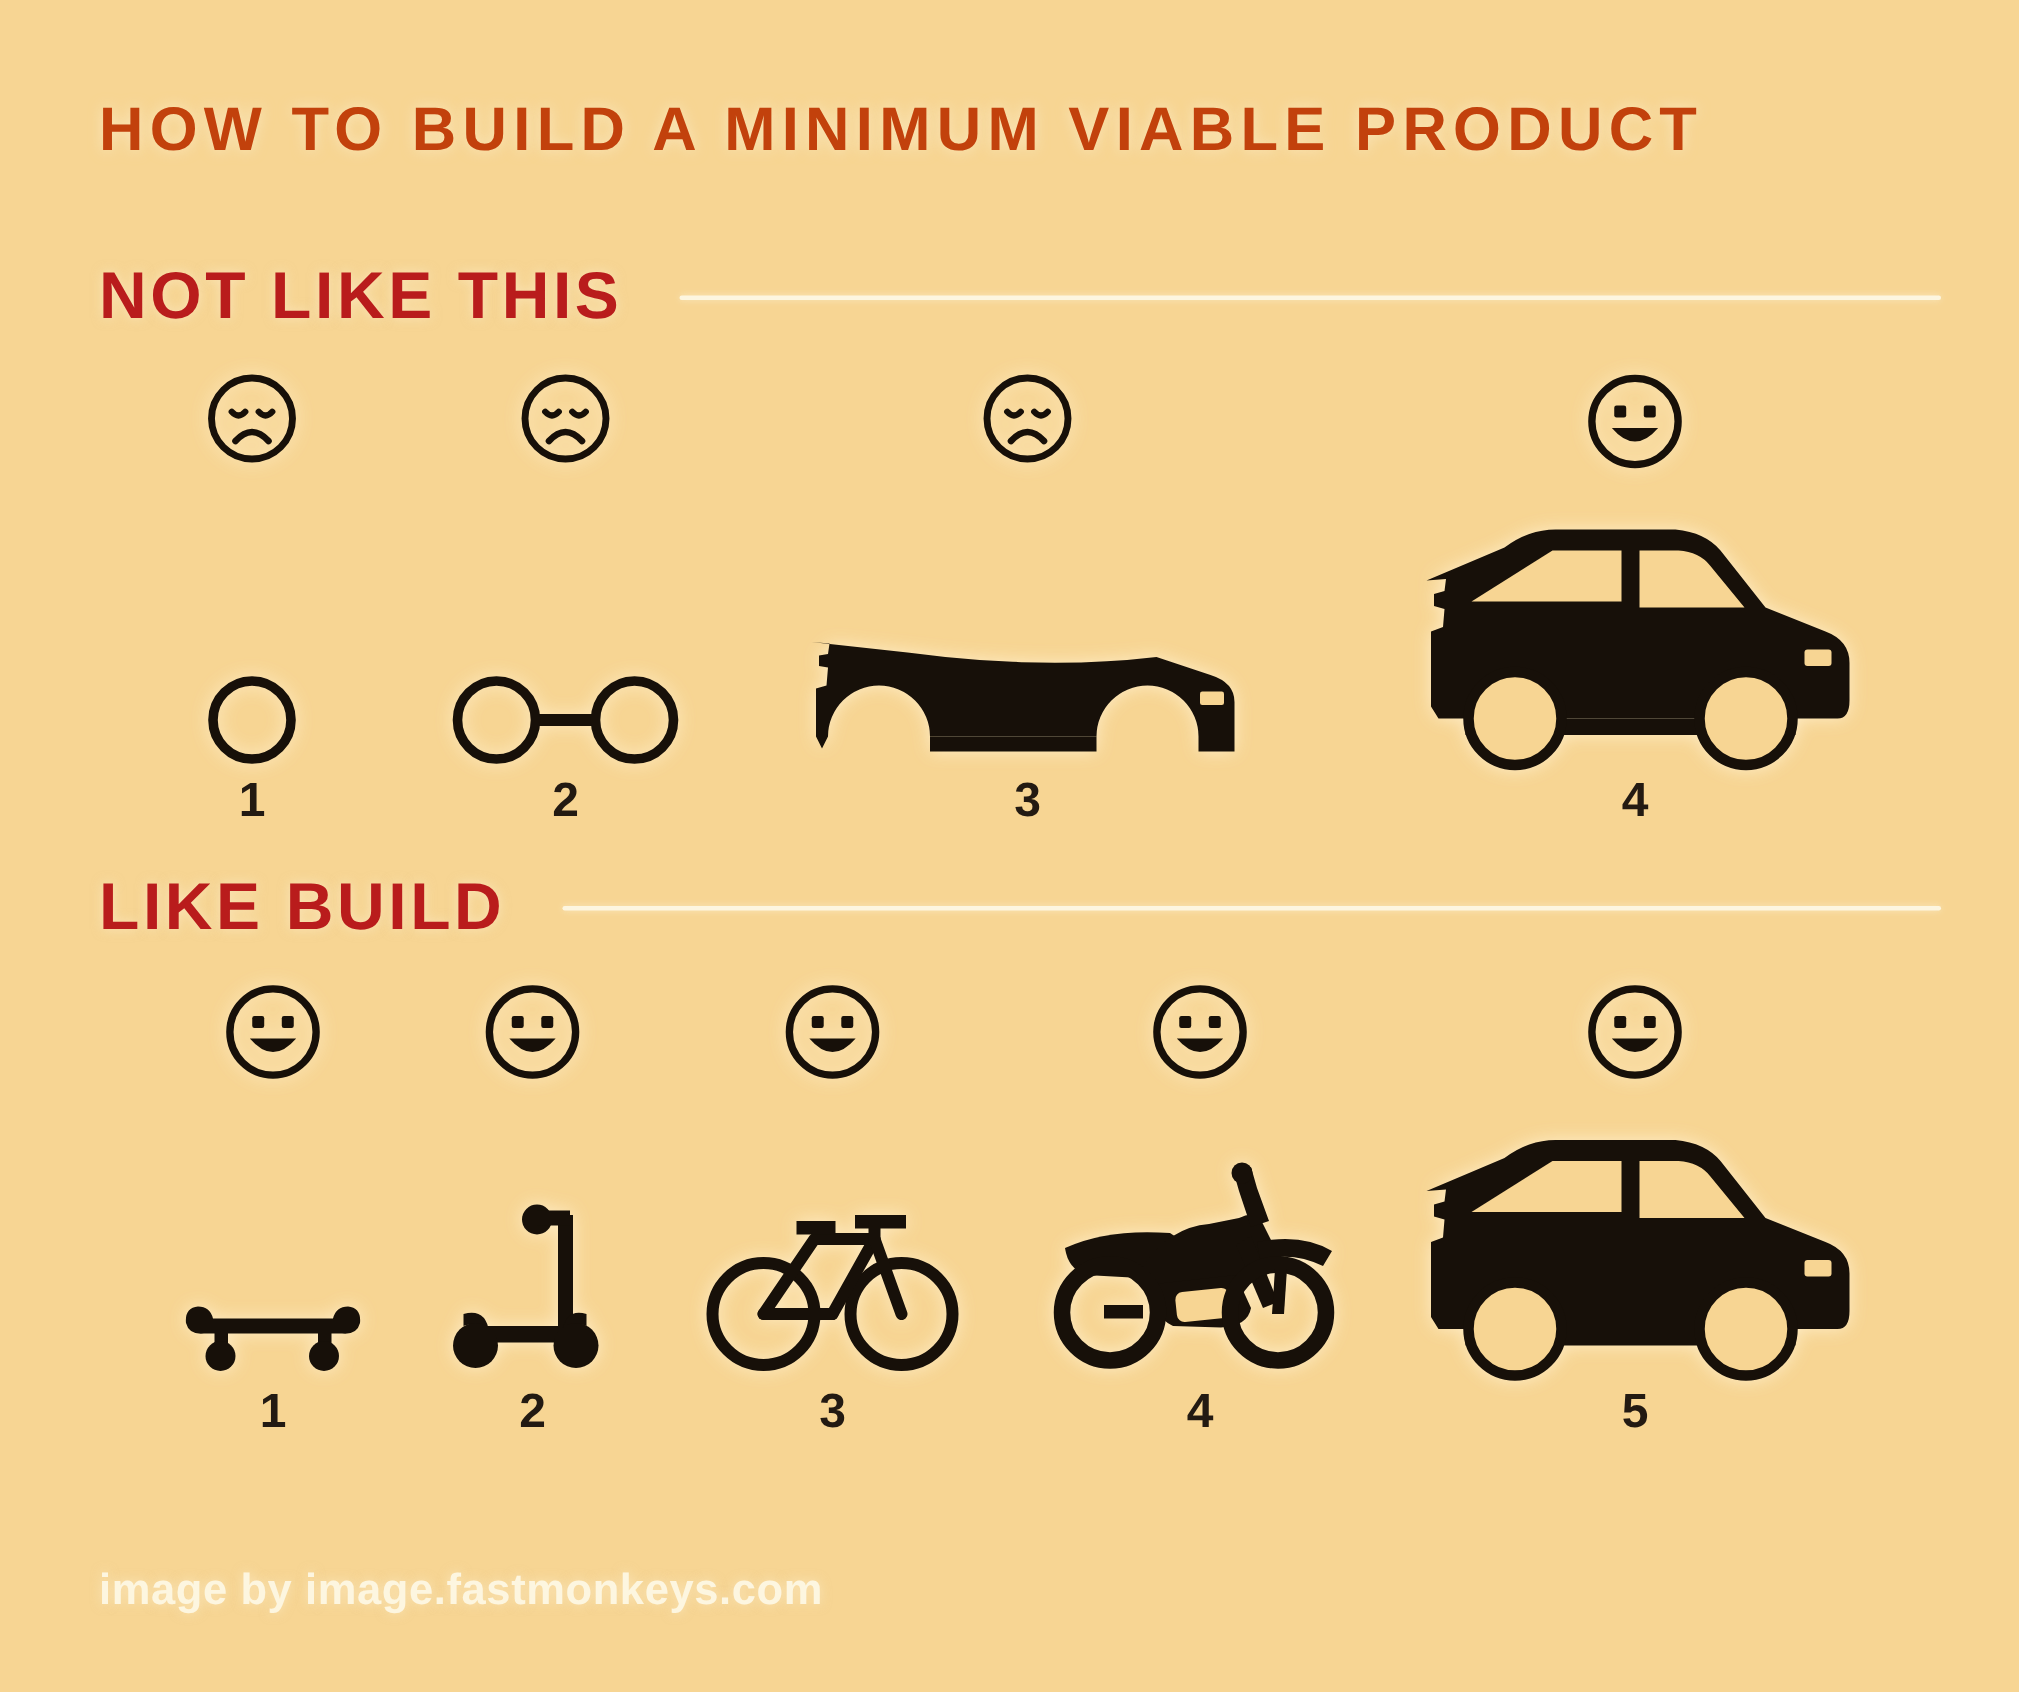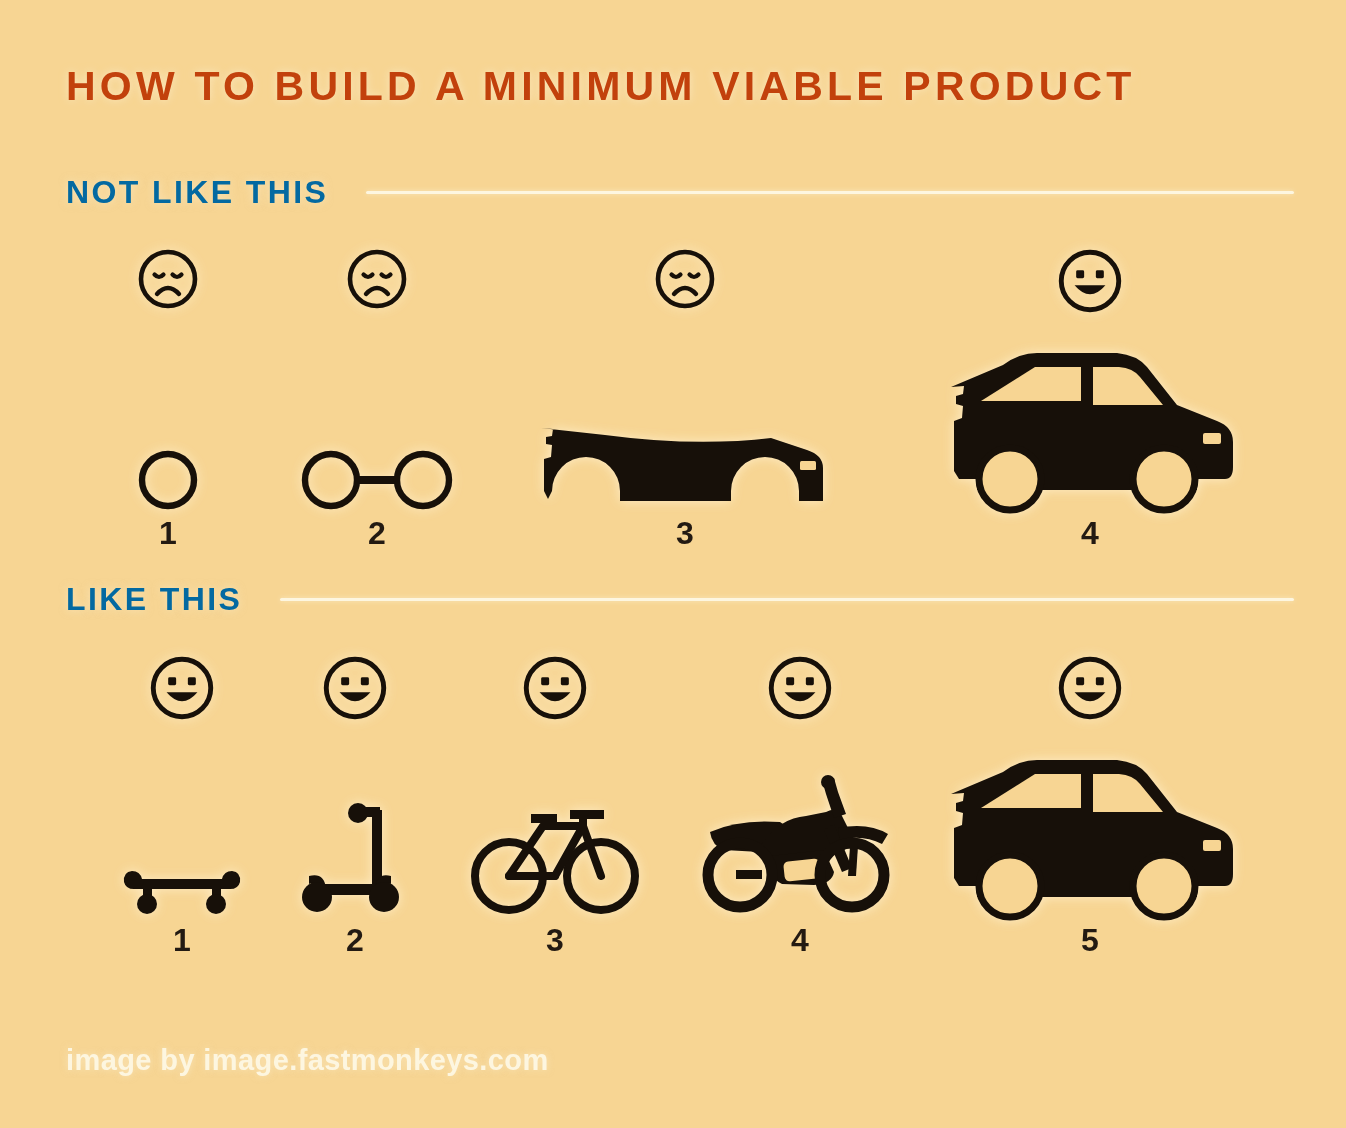--- a/index.html
+++ b/index.html
@@ -37,24 +37,24 @@
 
   
   .section-head {
     position: absolute;
     display: flex;
     align-items: center;
     left: 66px;
     right: 52px;
   }
   .section-head .label {
-    font-size: 32px;
+    font-size: 44px;
     font-weight: bold;
     letter-spacing: 2.4px;
-    color: #0369a1;
+    color: #b91c1c;
     white-space: nowrap;
     line-height: 1;
     text-shadow: 0 0 8px rgba(253,246,224,0.5);
   }
   .section-head .rule {
     flex: 1;
     height: 3px;
     background: #fdf6e0;
     margin-left: 38px;
     border-radius: 2px;
@@ -244,21 +244,21 @@
           <circle cx="69" cy="140" r="31" fill="#f7d593" stroke="#171009" stroke-width="7"></circle>
           <circle cx="223" cy="140" r="31" fill="#f7d593" stroke="#171009" stroke-width="7"></circle>
         </svg>
       </div>
       <div class="step-number">4</div>
     </div>
 
   </div>
 
   <div class="section-head" id="head-like">
-    <span class="label">LIKE THIS</span>
+    <span class="label">LIKE BUILD</span>
     <span class="rule"></span>
   </div>
 
   <div class="row" id="row-like">
 
     <div class="step" style="left:120px; width:124px;">
       <div class="face-slot">
         <svg width="66" height="66" viewBox="0 0 62 62" class="glow">
           <circle cx="31" cy="31" r="27" class="stroke-ink" stroke-width="4.6"></circle>
           <rect x="18" y="21" width="7.5" height="7.5" rx="1.4" class="ink"></rect>

